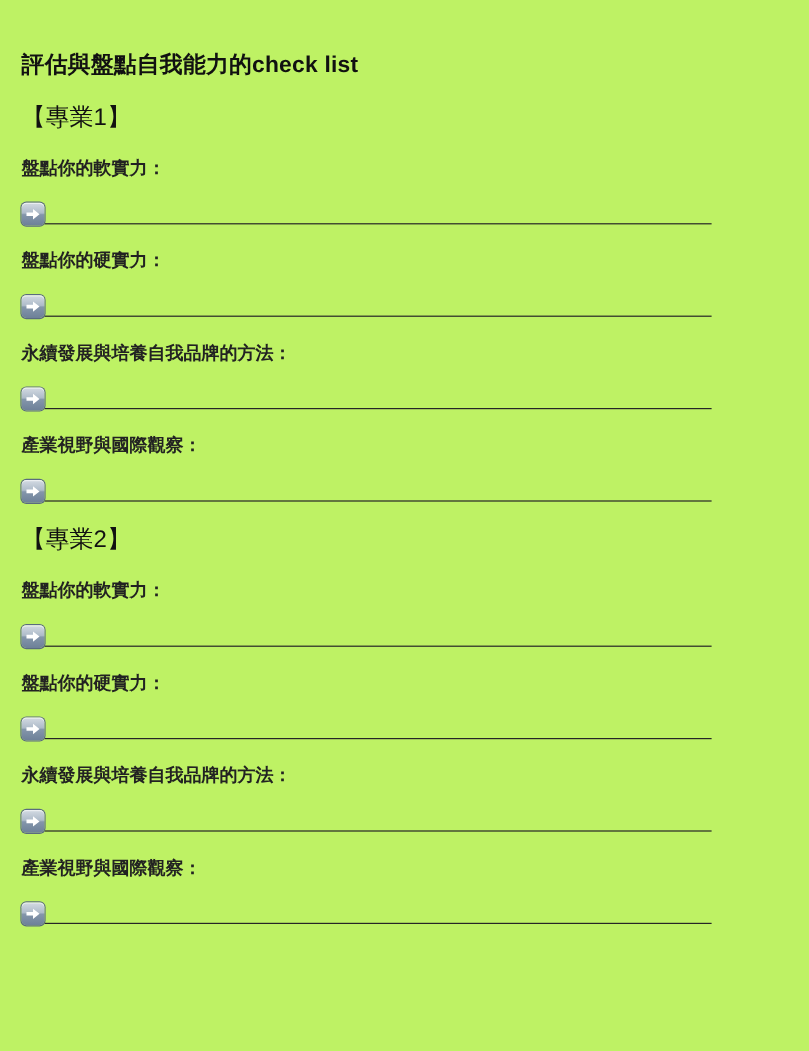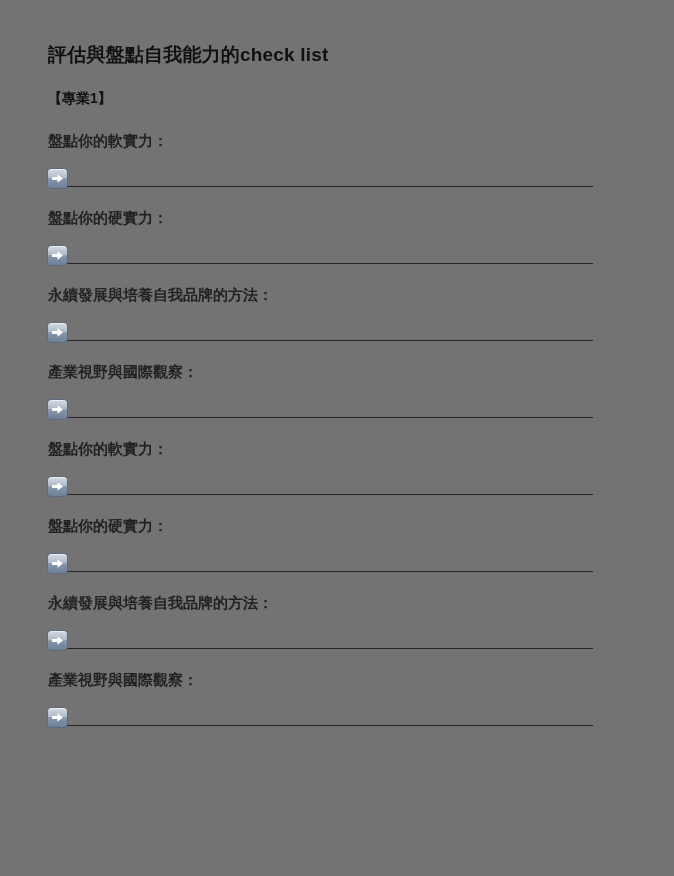--- a/index.html
+++ b/index.html
@@ -4,40 +4,40 @@
 <style>
   html, body {
     margin: 0;
     padding: 0;
     background: #ffffff;
   }
   .page {
     position: relative;
     width: 674px;
     height: 876px;
-    background: #737373;
+    background: #bef264;
     box-sizing: border-box;
-    padding: 42px 81px 0 48px;
+    padding: 42px 81px 0 18px;
     font-family: "Liberation Sans", sans-serif;
     color: #1a1a1a;
     overflow: hidden;
   }
   .doc-title {
     margin: 0;
     font-size: 19px;
     line-height: 25px;
     font-weight: 700;
     color: #111111;
     letter-spacing: 0.2px;
   }
   .section-heading {
     margin: 18px 0 0 0;
-    font-size: 14px;
+    font-size: 20px;
     line-height: 26px;
-    font-weight: 700;
+    font-weight: 400;
     color: #111111;
   }
   .field-label {
     margin-top: 20px;
     font-size: 15px;
     line-height: 19px;
     font-weight: 700;
     color: #222222;
   }
   .answer-row {
@@ -110,20 +110,21 @@
   <div class="field-label">產業視野與國際觀察：</div>
   <div class="answer-row">
     <span class="arrow-icon">
       <svg width="15" height="15" viewBox="0 0 16 16" aria-hidden="true">
           <path d="M2.2 6.4 H8 V3.4 L13.8 8 L8 12.6 V9.6 H2.2 Z" fill="#ffffff"></path>
         </svg>
     </span>
     <span class="answer-line"></span>
   </div>
 
+  <h2 class="section-heading">【專業2】</h2>
 
   <div class="field-label">盤點你的軟實力：</div>
   <div class="answer-row">
     <span class="arrow-icon">
       <svg width="15" height="15" viewBox="0 0 16 16" aria-hidden="true">
           <path d="M2.2 6.4 H8 V3.4 L13.8 8 L8 12.6 V9.6 H2.2 Z" fill="#ffffff"></path>
         </svg>
     </span>
     <span class="answer-line"></span>
   </div>

